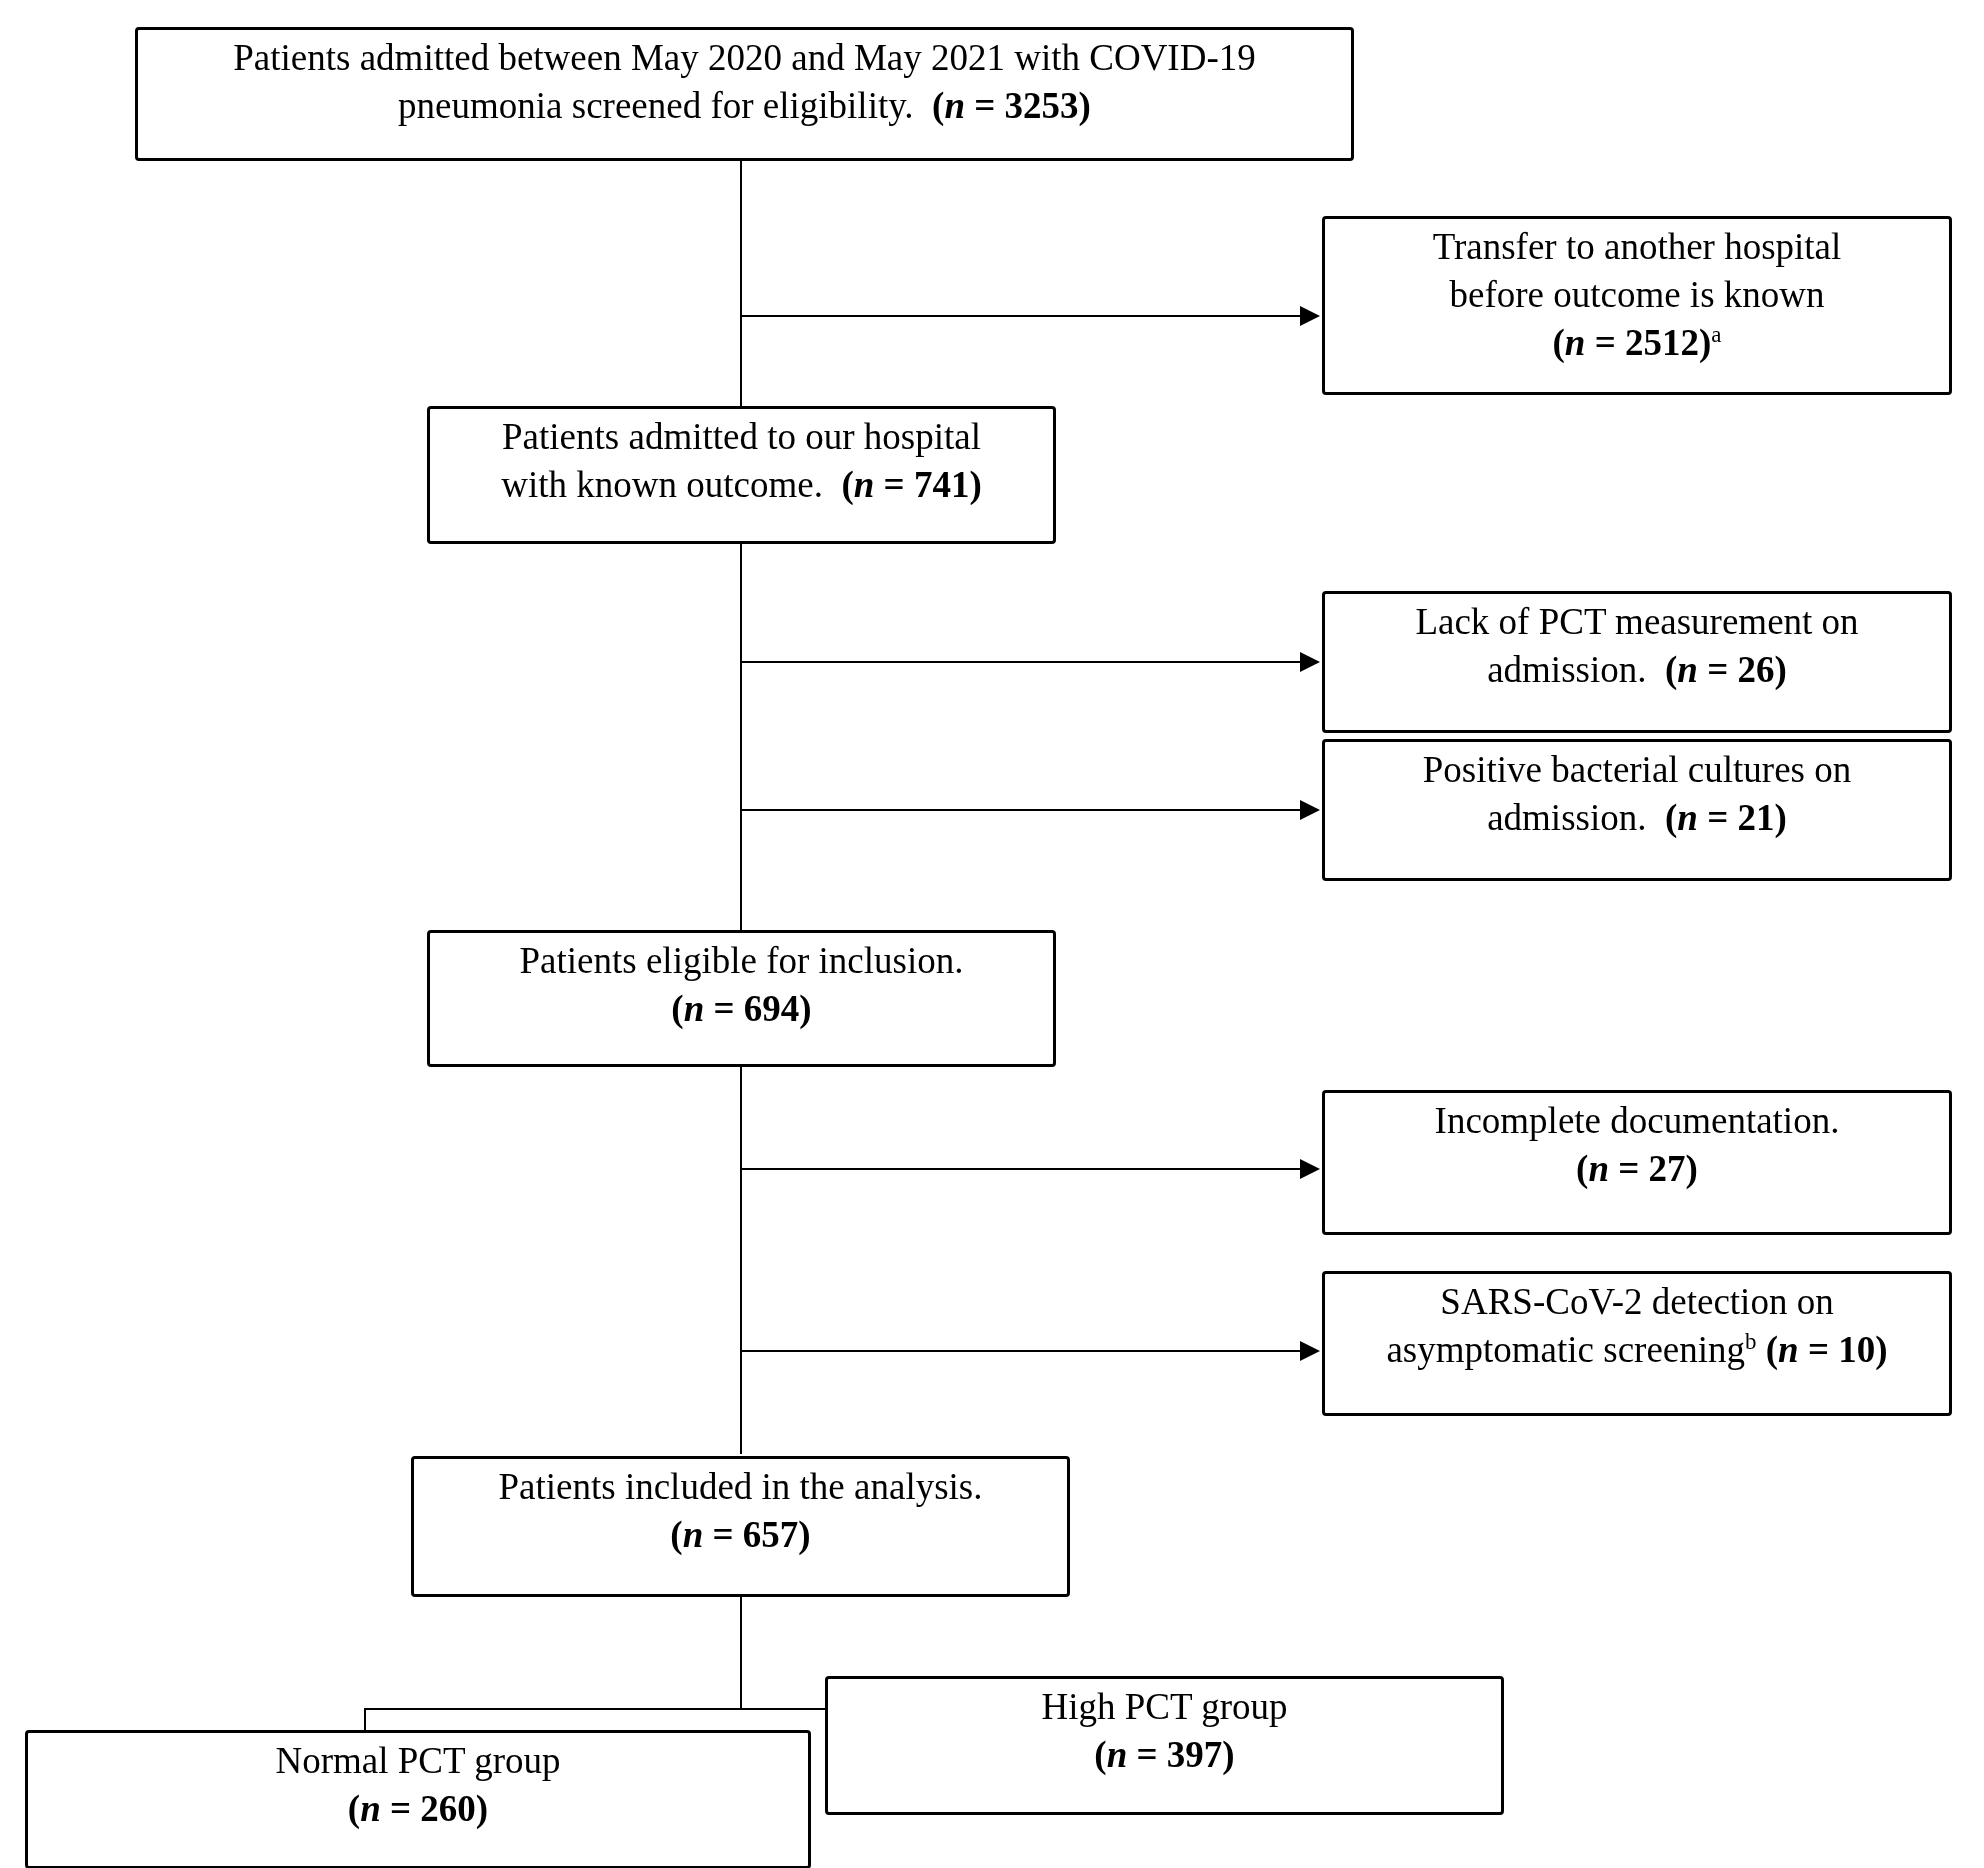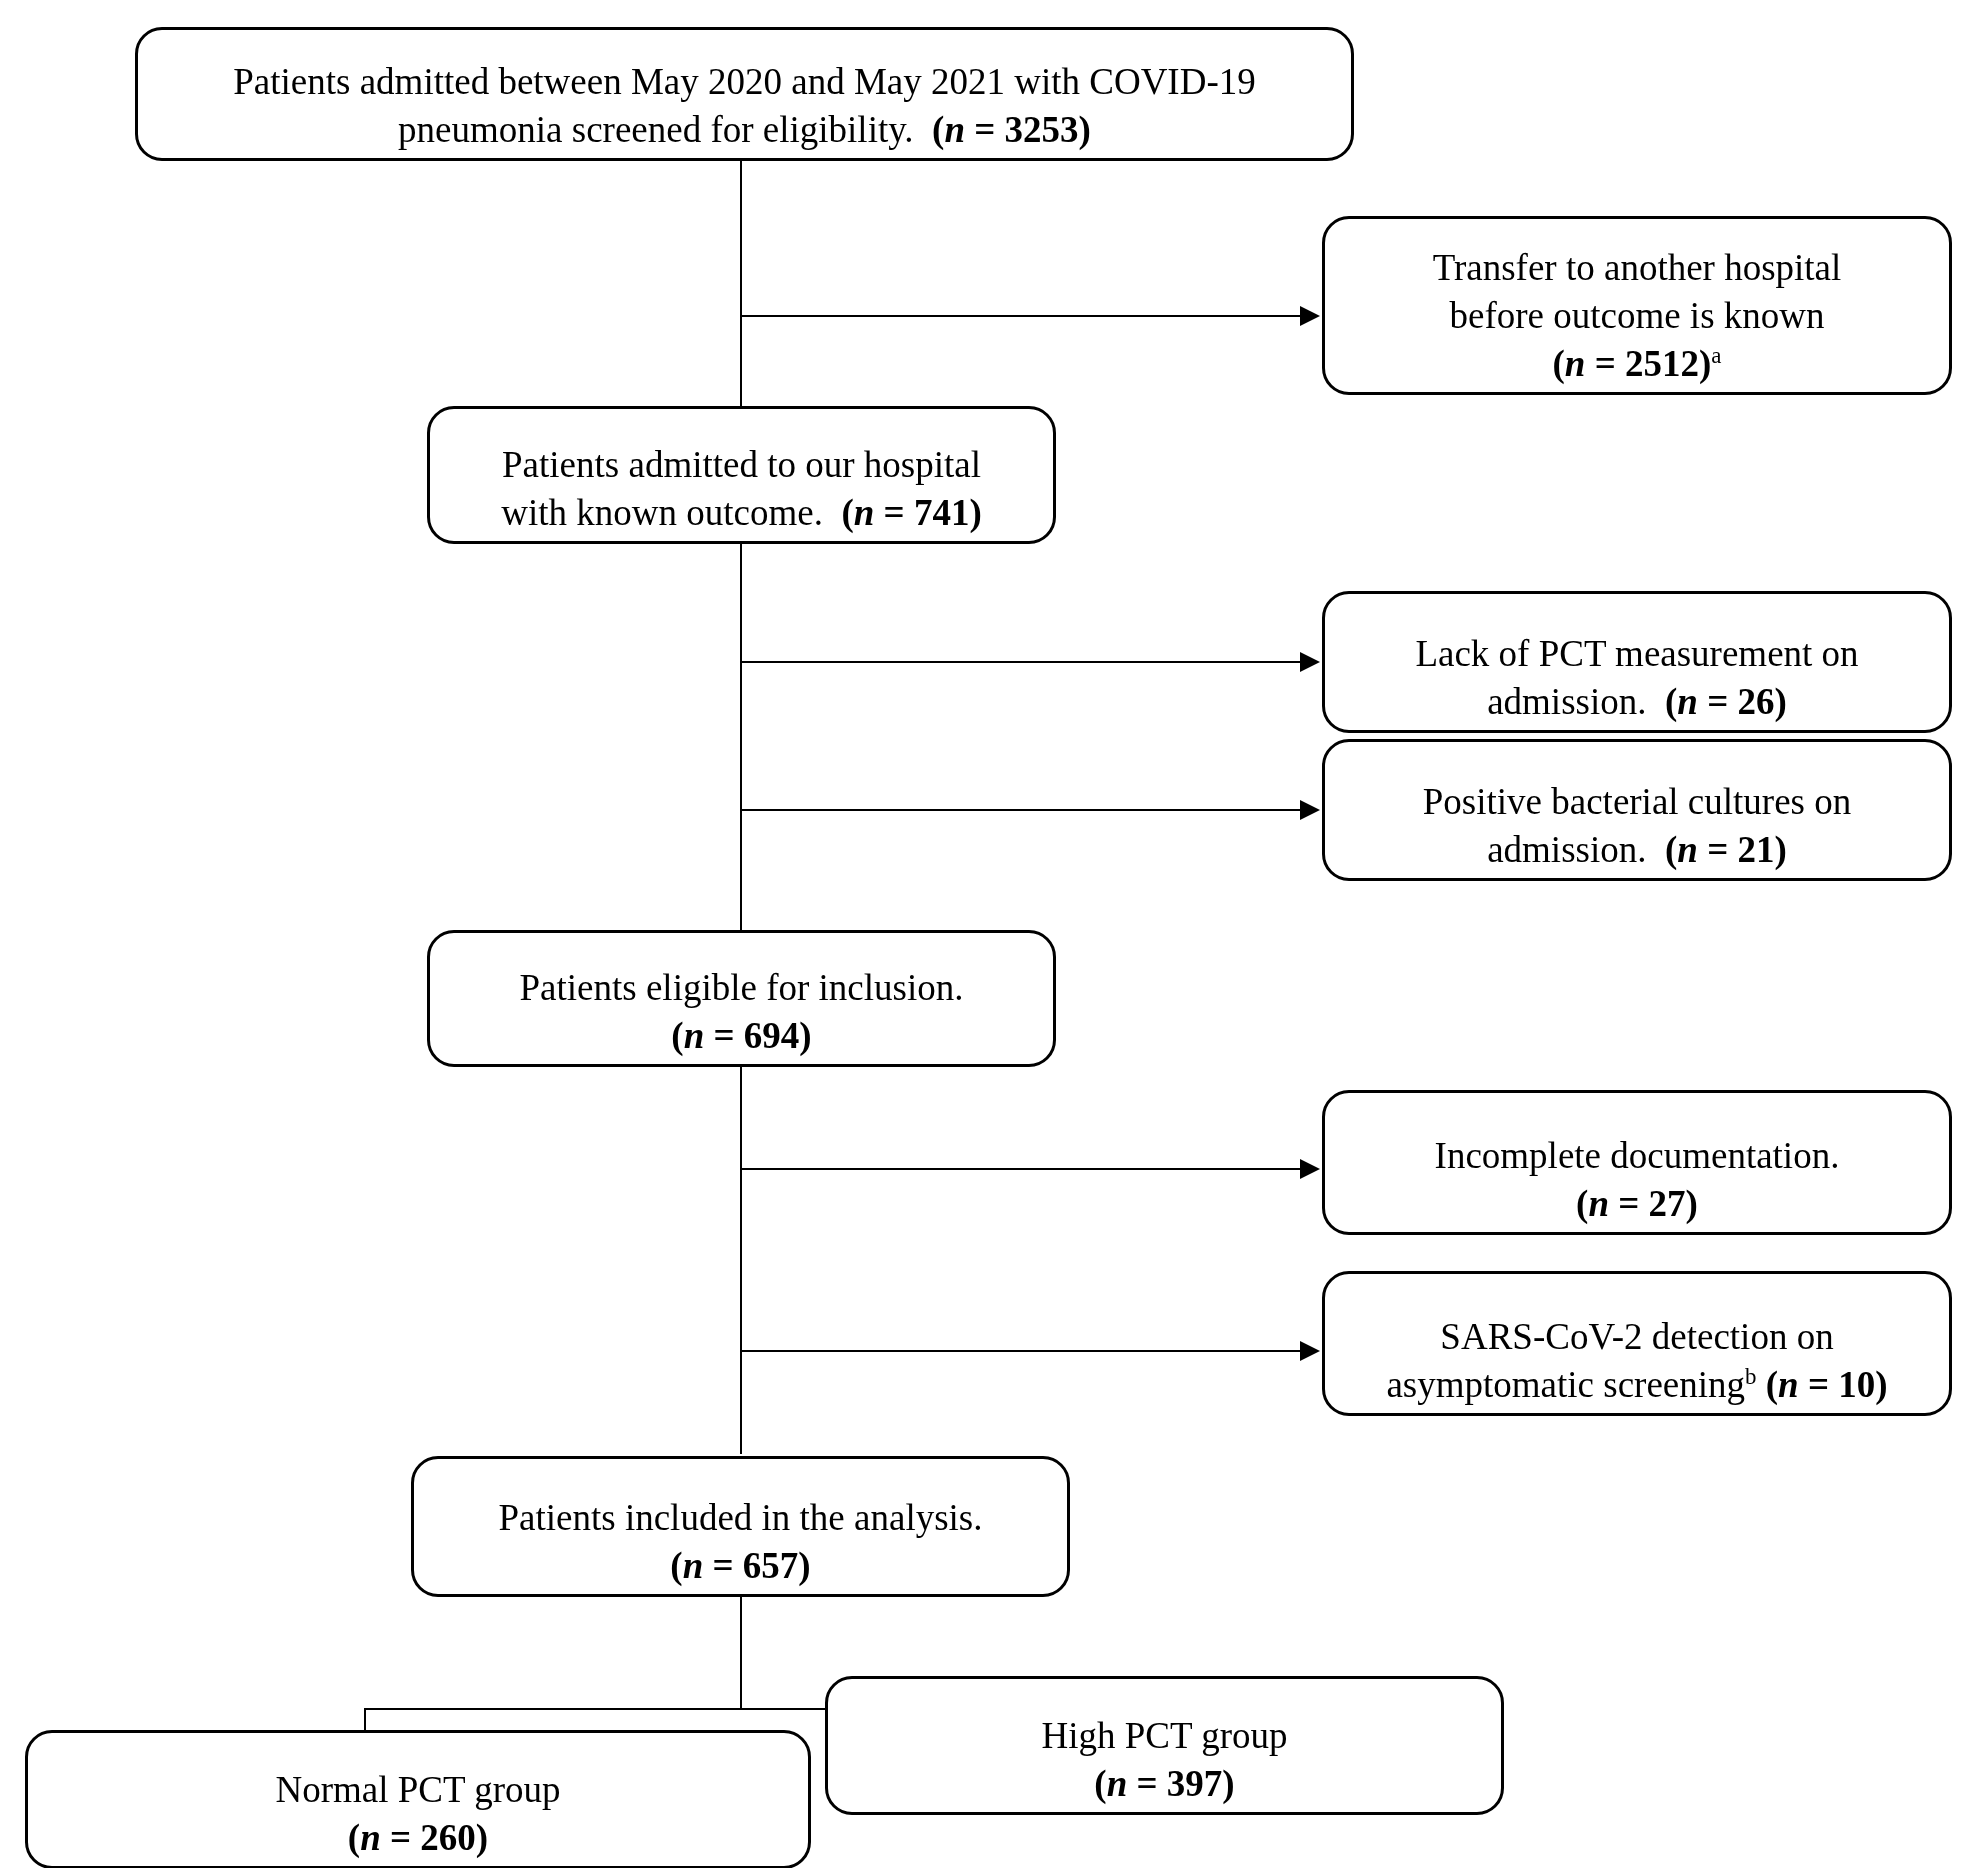--- a/index.html
+++ b/index.html
@@ -8,24 +8,24 @@
     width:1985px;
     height:1868px;
     background:#ffffff;
     font-family:"Liberation Serif","DejaVu Serif",serif;
     overflow:hidden;
   }
   .box{
     position:absolute;
     box-sizing:border-box;
     border:3px solid #000000;
-    border-radius:27px;
+    border-radius:4px;
     background:#ffffff;
     display:flex;
-    align-items:flex-end;
+    align-items:flex-start;
     justify-content:center;
     text-align:center;
     color:#000000;
     font-size:37px;
     line-height:1.30;
     padding:3.5px 13px;
   }
   .box .txt{display:block;width:100%;}
   .ln{display:block;white-space:nowrap;}
   .nb{font-weight:bold;}

